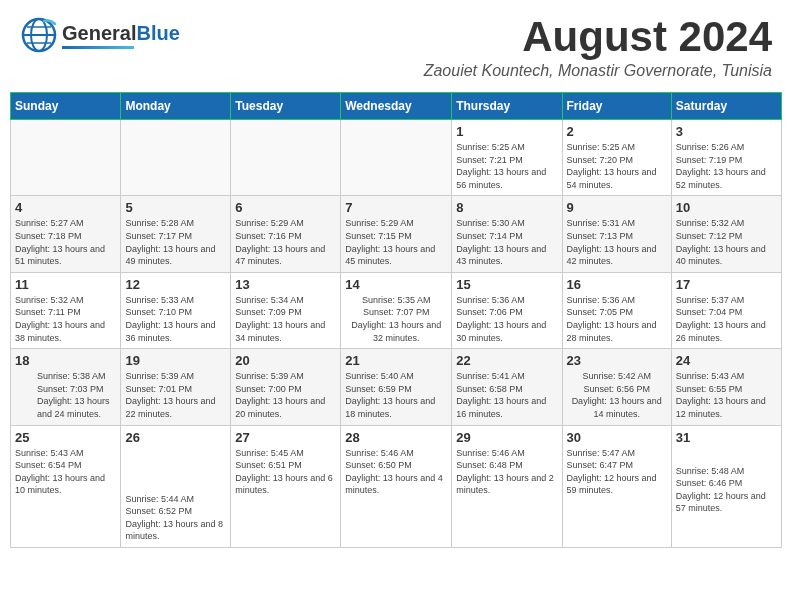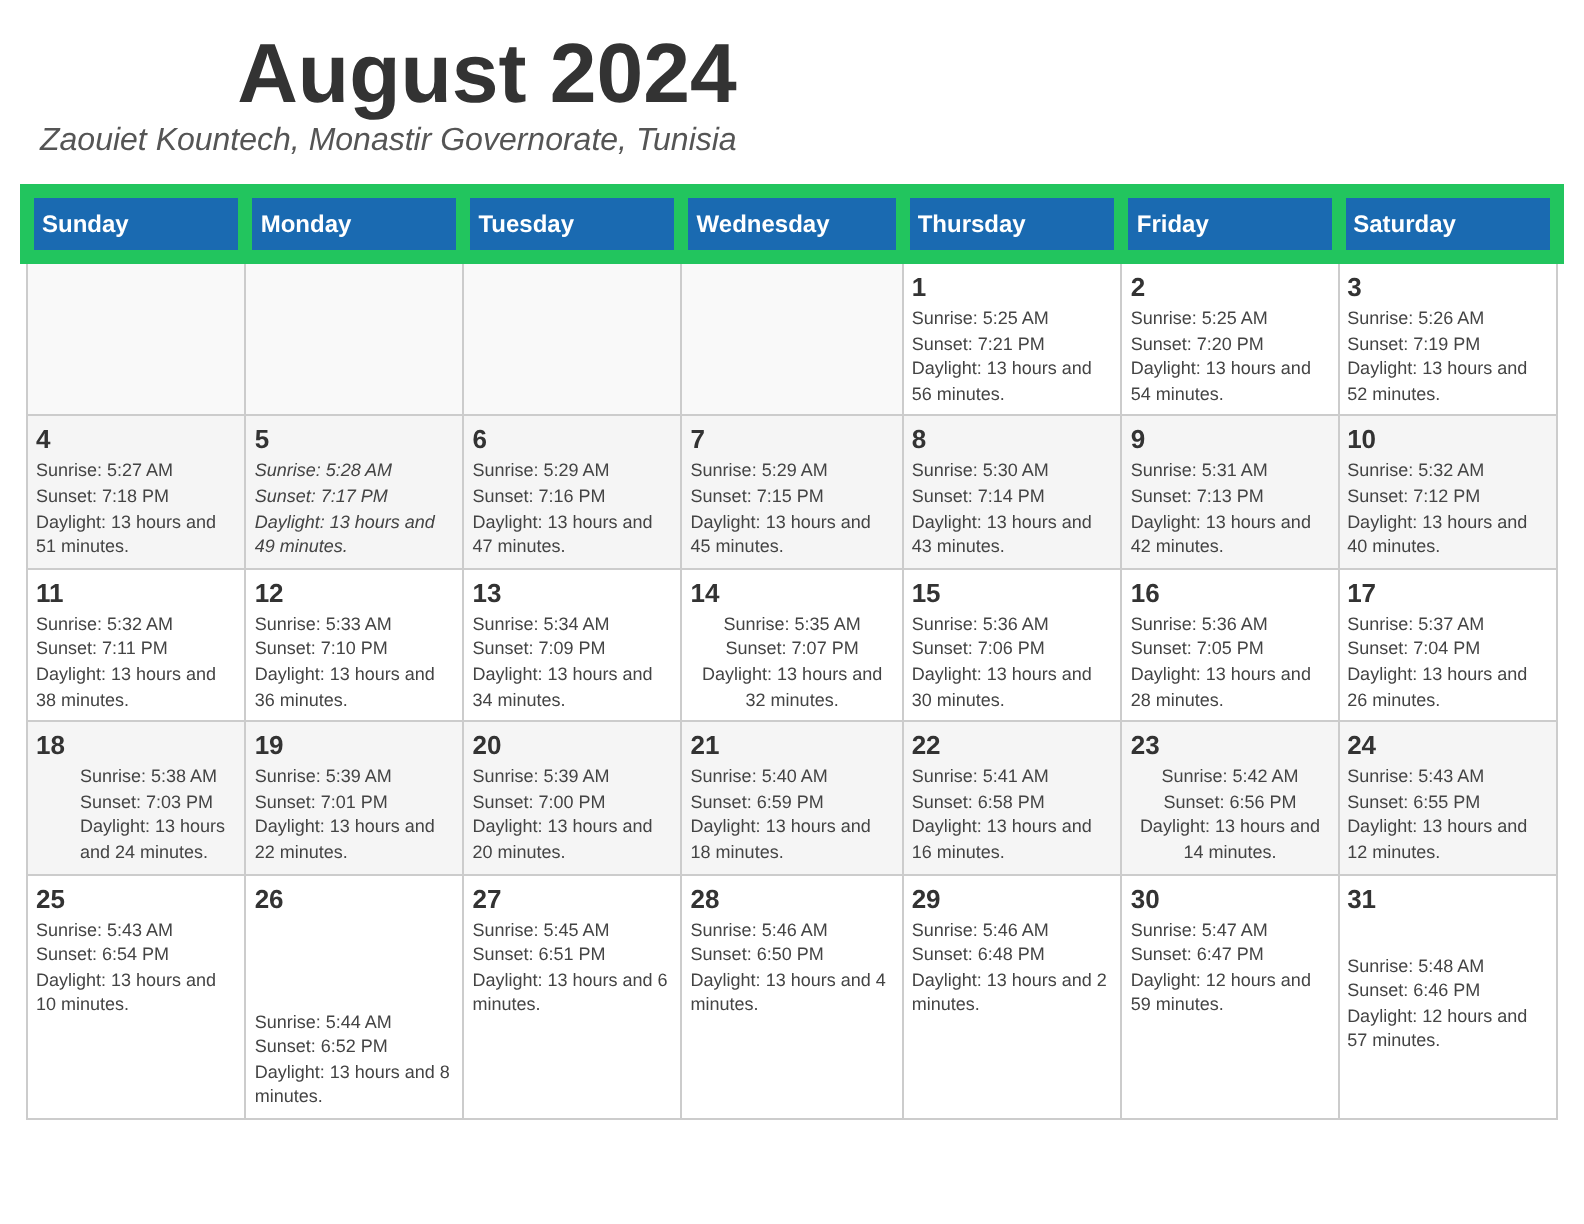--- a/index.html
+++ b/index.html
@@ -14,21 +14,21 @@
     
     .calendar { margin: 8px 10px 10px 10px; border-collapse: collapse; width: calc(100% - 20px); }
     
     .calendar th {
       background-color: #1a6ab1;
       color: white;
       font-size: 12px;
       font-weight: bold;
       padding: 6px 4px;
       text-align: left;
-      border: 7px solid #22c55e;
+      border: 1px solid #22c55e;
     }
     
     .calendar td {
       border: 1px solid #ccc;
       vertical-align: top;
       padding: 4px 4px 4px 4px;
       width: 113px;
       min-height: 80px;
       font-size: 9.5px;
       color: #333;
@@ -41,20 +41,40 @@
     .day-info { font-size: 9px; color: #444; line-height: 1.4; }
     .empty-cell { background: #f9f9f9 !important; }
 
     .row-even td { background-color: #ececec; }
     .row-odd td { background-color: #ffffff; }
   </style>
 </head>
 <body>
 
 <div class="header">
+  <div class="logo">
+    <div style="display:flex; align-items:center; gap:0;">
+
+      <svg width="38" height="38" viewBox="0 0 38 38">
+        <circle cx="19" cy="19" r="16" fill="none" stroke="#1a6ab1" stroke-width="2.5"></circle>
+        <ellipse cx="19" cy="19" rx="8" ry="16" fill="none" stroke="#1a6ab1" stroke-width="2"></ellipse>
+        <line x1="3" y1="19" x2="35" y2="19" stroke="#1a6ab1" stroke-width="2"></line>
+        <line x1="7" y1="11" x2="31" y2="11" stroke="#1a6ab1" stroke-width="1.5"></line>
+        <line x1="7" y1="27" x2="31" y2="27" stroke="#1a6ab1" stroke-width="1.5"></line>
+
+        <path d="M 24 5 Q 30 3 35 8" fill="none" stroke="#4db8e8" stroke-width="2.5" stroke-linecap="round"></path>
+      </svg>
+      <div style="margin-left:4px;">
+        <div style="font-size:20px; font-weight:bold; line-height:1.1;">
+          <span style="color:#333;">General</span><span style="color:#1a6ab1;">Blue</span>
+        </div>
+        <div style="height:3px; background: linear-gradient(to right, #1a6ab1, #4db8e8); width:72px; margin-top:2px;"></div>
+      </div>
+    </div>
+  </div>
   <div class="title-section">
     <div class="month-year">August 2024</div>
     <div class="location">Zaouiet Kountech, Monastir Governorate, Tunisia</div>
   </div>
 </div>
 
 <table class="calendar">
   <thead>
     <tr>
     <th>Sunday</th>
@@ -93,21 +113,21 @@
       </tr>
       <tr class="row-even">
         <td>
           <span class="day-num">4</span>
           <div class="day-info" style="white-space: pre-line;">Sunrise: 5:27 AM
 Sunset: 7:18 PM
 Daylight: 13 hours and 51 minutes.</div>
         </td>
         <td>
           <span class="day-num">5</span>
-          <div class="day-info" style="white-space: pre-line; font-style: italic;">Sunrise: 5:28 AM
+          <div class="day-info" style="white-space: pre-line;">Sunrise: 5:28 AM
 Sunset: 7:17 PM
 Daylight: 13 hours and 49 minutes.</div>
         </td>
         <td>
           <span class="day-num">6</span>
           <div class="day-info" style="white-space: pre-line;">Sunrise: 5:29 AM
 Sunset: 7:16 PM
 Daylight: 13 hours and 47 minutes.</div>
         </td>
         <td>

